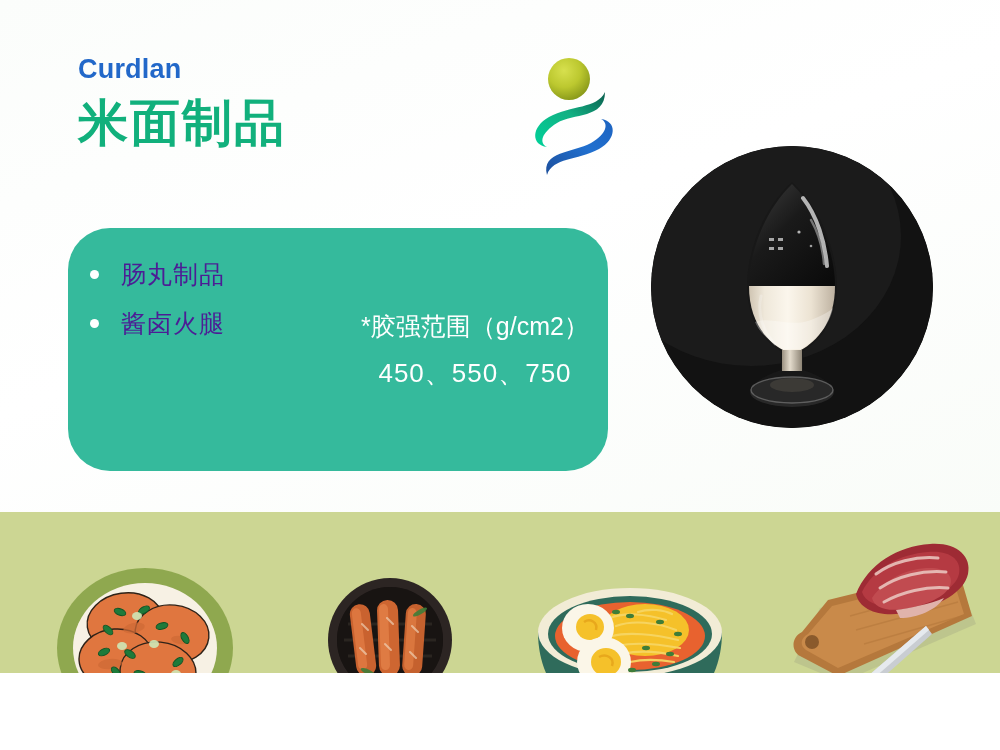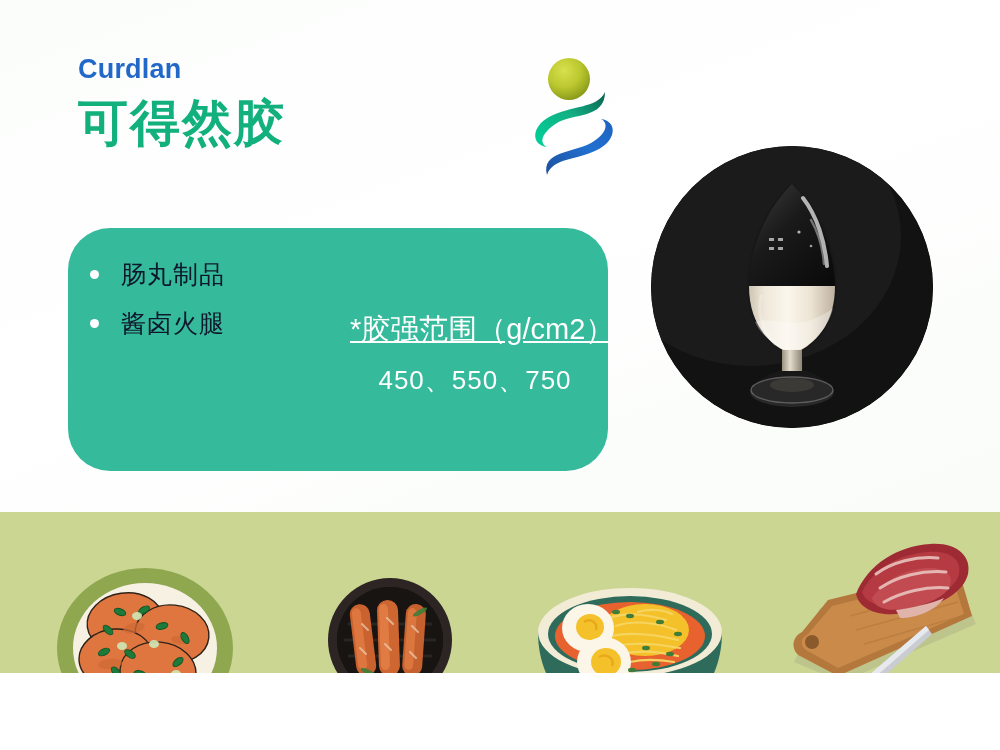--- a/index.html
+++ b/index.html
@@ -65,45 +65,44 @@
     top: 22px;
     width: 260px;
     margin: 0;
     padding: 0;
     list-style: none;
   }
   .bullets li {
     display: flex;
     align-items: center;
     height: 49px;
-    color: #0f172a;
+    color: #4c1d95;
     font-size: 25px;
     letter-spacing: 1px;
   }
   .bullet-dot {
     width: 9px;
     height: 9px;
     border-radius: 50%;
     background: #ffffff;
     margin-right: 22px;
     flex: 0 0 auto;
   }
   .note {
     position: absolute;
     left: 282px;
     top: 82px;
     width: 250px;
     color: #ffffff;
     text-align: center;
   }
   .note-line1 {
-    font-size: 29px;
+    font-size: 25px;
     letter-spacing: 0px;
     white-space: nowrap;
-    text-decoration: underline;
   }
   .note-line2 {
     font-size: 26px;
     margin-top: 13px;
     letter-spacing: 1px;
     white-space: nowrap;
   }
 
   
   .photo {
@@ -136,21 +135,21 @@
   .illus-3 { left: 520px; width: 220px; }
   .illus-4 { left: 780px; width: 210px; }
 </style>
 </head>
 <body>
 
 <div class="page">
 
   <div class="heading">
     <div class="title-en">Curdlan</div>
-    <div class="title-cn">可得然胶</div>
+    <div class="title-cn">米面制品</div>
   </div>
 
   <div class="logo">
     <svg viewBox="0 0 92 135" width="92" height="135" aria-hidden="true">
       <defs>
         <radialGradient id="gSphere" cx="38%" cy="30%" r="72%">
           <stop offset="0%" stop-color="#d7e04e"></stop>
           <stop offset="55%" stop-color="#bcc82f"></stop>
           <stop offset="100%" stop-color="#8a9a1a"></stop>
         </radialGradient>

